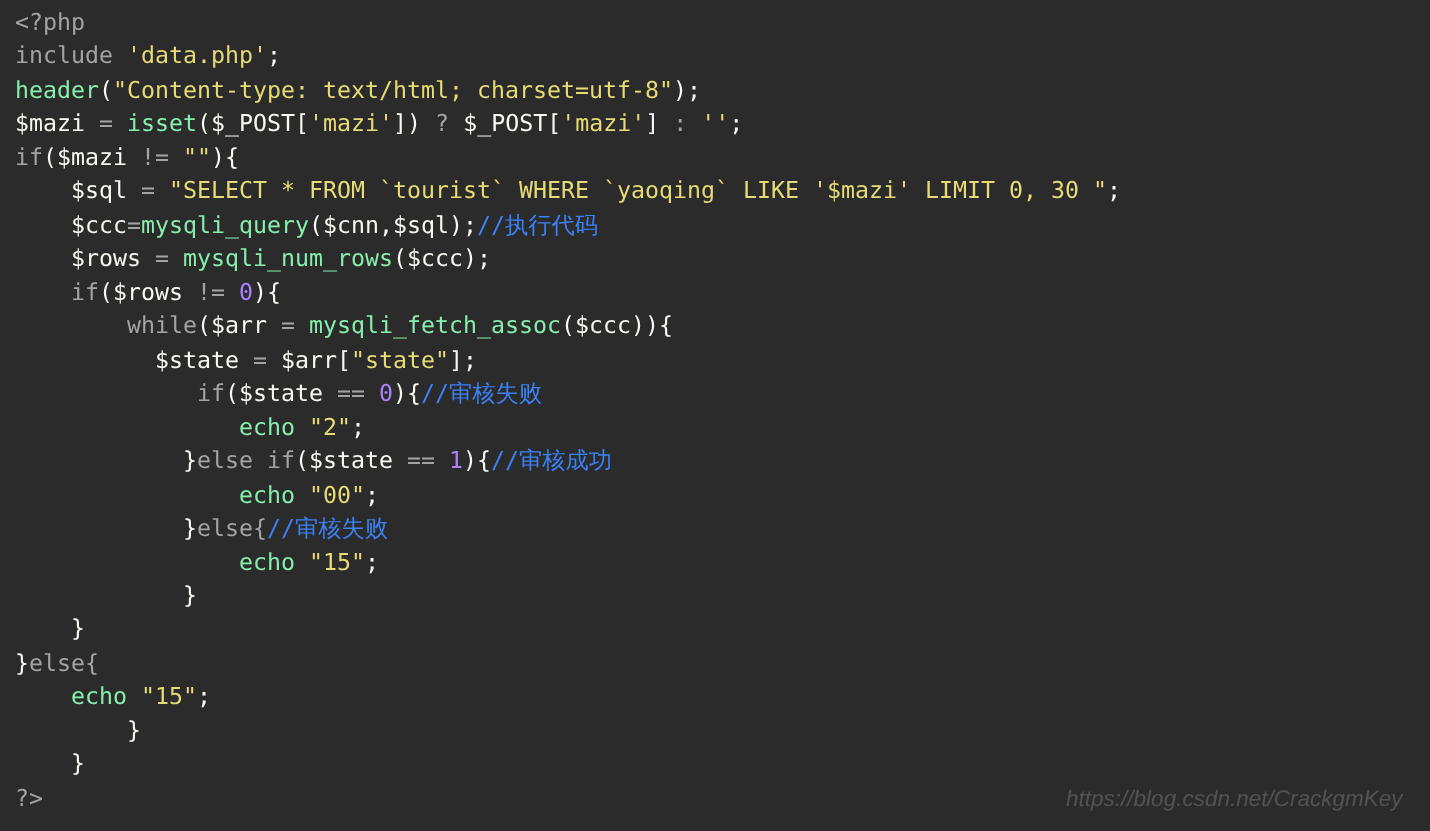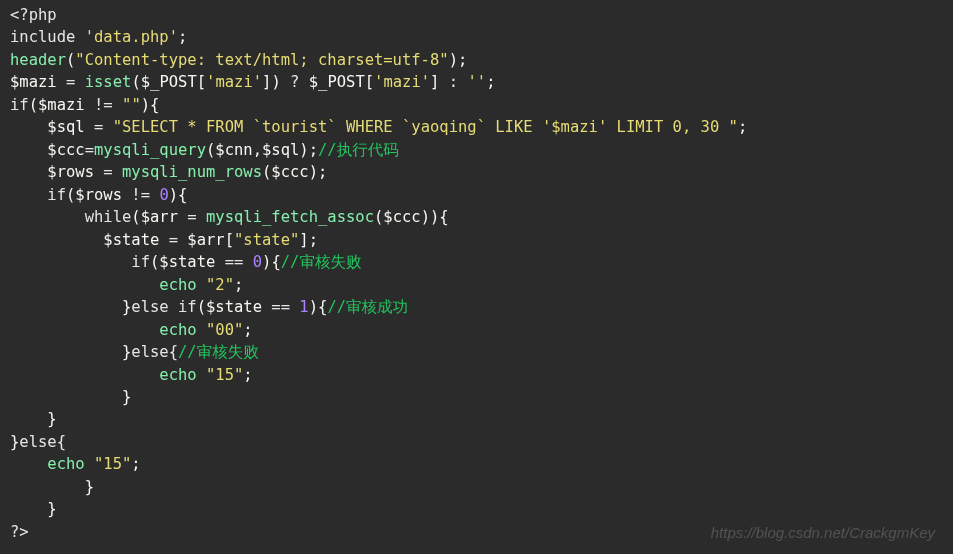--- a/index.html
+++ b/index.html
@@ -9,26 +9,26 @@
     font-size: 15.5px;
     line-height: 1.45;
     color: #d0d0d0;
     padding: 4px 10px;
     width: 953px;
     height: 554px;
     overflow: hidden;
     position: relative;
   }
   pre { white-space: pre; }
-  .pink { color: #e5e5e5; }
+  .pink { color: #a3a3a3; }
   .cyan { color: #86efac; }
   .yellow { color: #e6db74; text-align: center; }
   .purple { color: #ae81ff; }
   .white { color: #f8f8f2; }
-  .gray { color: #22c55e; }
+  .gray { color: #3b82f6; }
   .watermark {
     position: absolute;
     bottom: 10px;
     right: 18px;
     color: rgba(200,200,200,0.25);
     font-family: sans-serif;
     font-size: 15px;
     font-style: italic;
   }
 </style>

